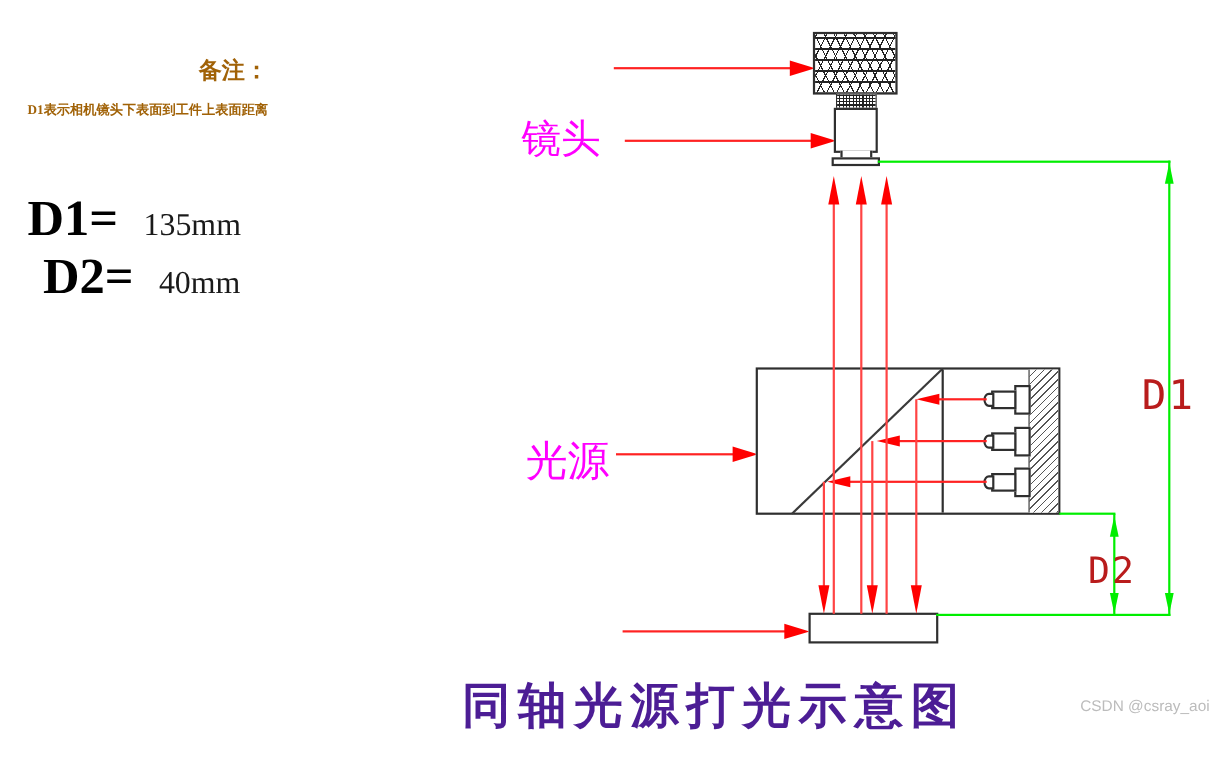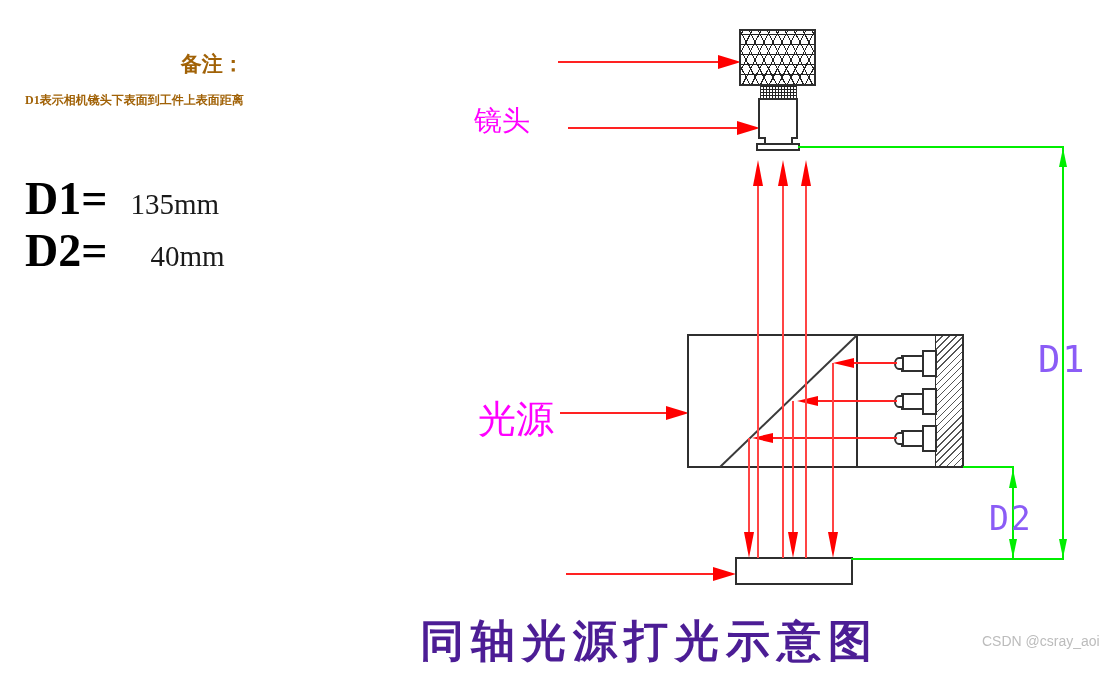--- a/index.html
+++ b/index.html
@@ -39,21 +39,21 @@
   .rline-v { background:#ff4444; width:2px; }
   .ah-r  { width:0;height:0;border-top:7px solid transparent;border-bottom:7px solid transparent;border-left:23px solid #f00; }
   .ah-l  { width:0;height:0;border-top:5px solid transparent;border-bottom:5px solid transparent;border-right:21px solid #f00; }
   .ah-u  { width:0;height:0;border-left:5px solid transparent;border-right:5px solid transparent;border-bottom:26px solid #f00; }
   .ah-d  { width:0;height:0;border-left:5px solid transparent;border-right:5px solid transparent;border-top:26px solid #f00; }
 
   
   .gline { background:#00ee00; }
   .gah-u { width:0;height:0;border-left:4px solid transparent;border-right:4px solid transparent;border-bottom:19px solid #00ee00; }
   .gah-d { width:0;height:0;border-left:4px solid transparent;border-right:4px solid transparent;border-top:19px solid #00ee00; }
-  .cadtxt { color:#8b5cf6; font-family:"DejaVu Sans Mono", monospace; font-weight:normal; letter-spacing:2px; }
+  .cadtxt { color:#b91c1c; font-family:"DejaVu Sans Mono", monospace; font-weight:normal; letter-spacing:2px; }
 
   
   .notes { color:#a16207; font-weight:bold;text-align:right; }
   .notes-heading { font-size:21px; margin-bottom:9px; }
   .notes-line { font-size:12px; line-height:27px; white-space:nowrap; }
   .meas-row { display:flex; align-items:baseline; }
   .meas-label { font-size:46px; font-weight:bold; color:#000; line-height:1; }
   .meas-value { font-size:29px; color:#1a1a1a; margin-left:23px; }
   .mag { color:#ff00ff; white-space:nowrap; }
   .diagram-title { font-size:44px; font-weight:bold; letter-spacing:7px; color:#4c1d95; white-space:nowrap; }
@@ -66,29 +66,29 @@
 
   <div class="abs notes" style="left:25px; top:50px;">
     <div class="notes-heading">备注：</div>
     <div class="notes-line">D1表示相机镜头下表面到工件上表面距离</div>
   </div>
 
   <div class="abs meas-row" style="left:25px; top:176px;">
     <span class="meas-label">D1=</span>
     <span class="meas-value">135mm</span>
   </div>
-  <div class="abs meas-row" style="left:25px; top:228px;gap:20px;">
+  <div class="abs meas-row" style="left:39px; top:228px;">
     <span class="meas-label">D2=</span>
     <span class="meas-value">40mm</span>
   </div>
 
   <div class="abs rline-h" style="left:558px; top:61px; width:162px;"></div>
   <div class="abs ah-r" style="left:718px; top:55px;"></div>
 
-  <div class="abs mag" style="left:474px; top:102px; font-size:28px;">镜头</div>
+  <div class="abs mag" style="left:474px; top:102px; font-size:36px;">镜头</div>
   <div class="abs rline-h" style="left:568px; top:127px; width:172px;"></div>
   <div class="abs ah-r" style="left:737px; top:121px;"></div>
 
   <div class="abs mag" style="left:478px; top:394px; font-size:38px;">光源</div>
   <div class="abs rline-h" style="left:560px; top:412px; width:108px;"></div>
   <div class="abs ah-r" style="left:666px; top:406px;"></div>
 
   <div class="abs rline-h" style="left:566px; top:573px; width:150px;"></div>
   <div class="abs ah-r" style="left:713px; top:567px;"></div>
 

